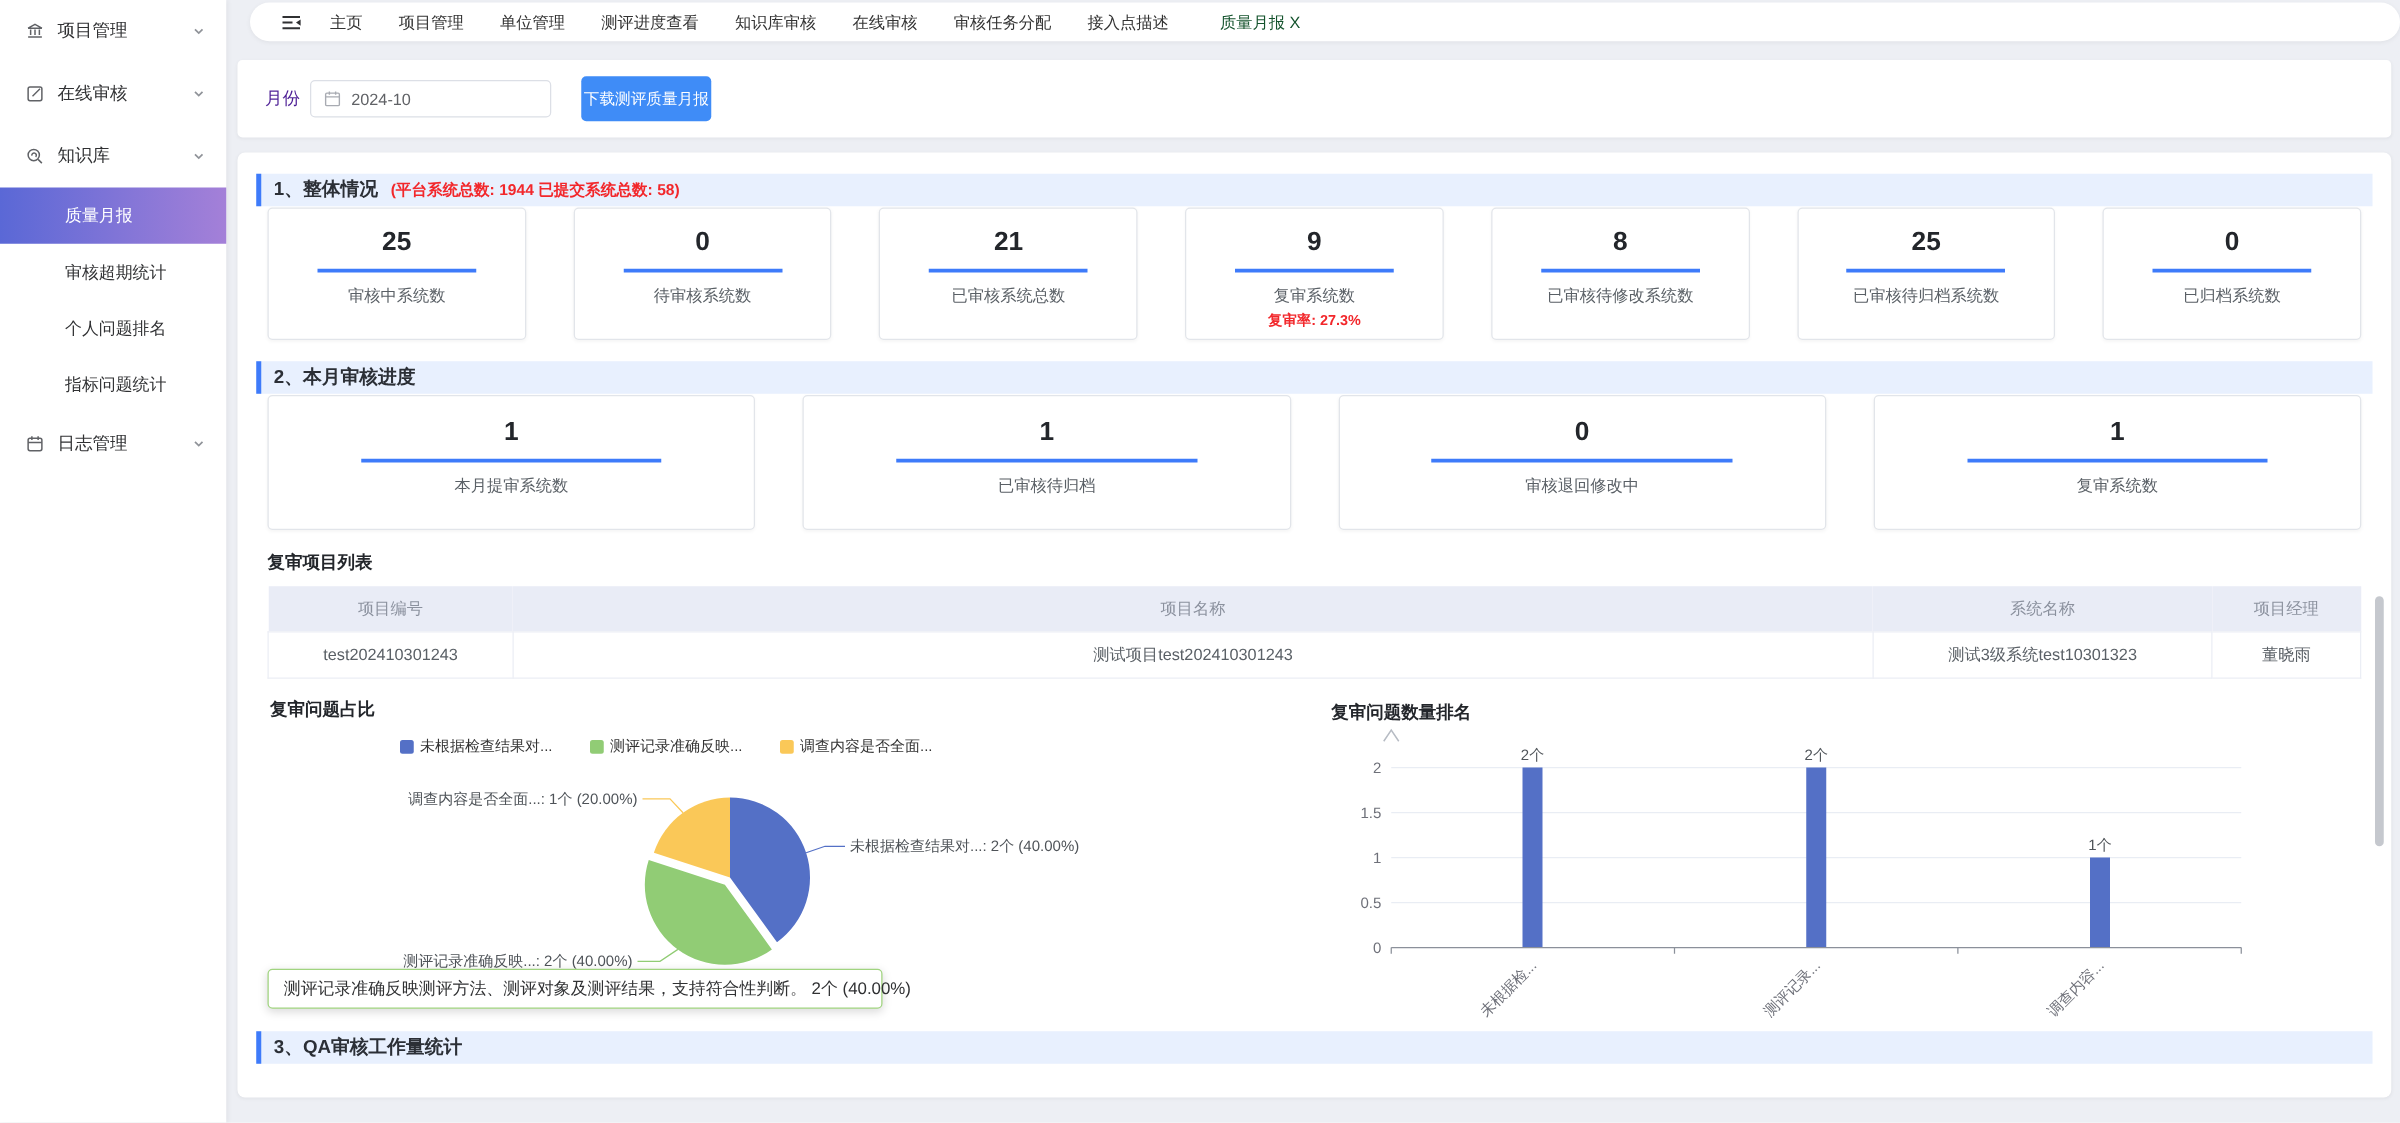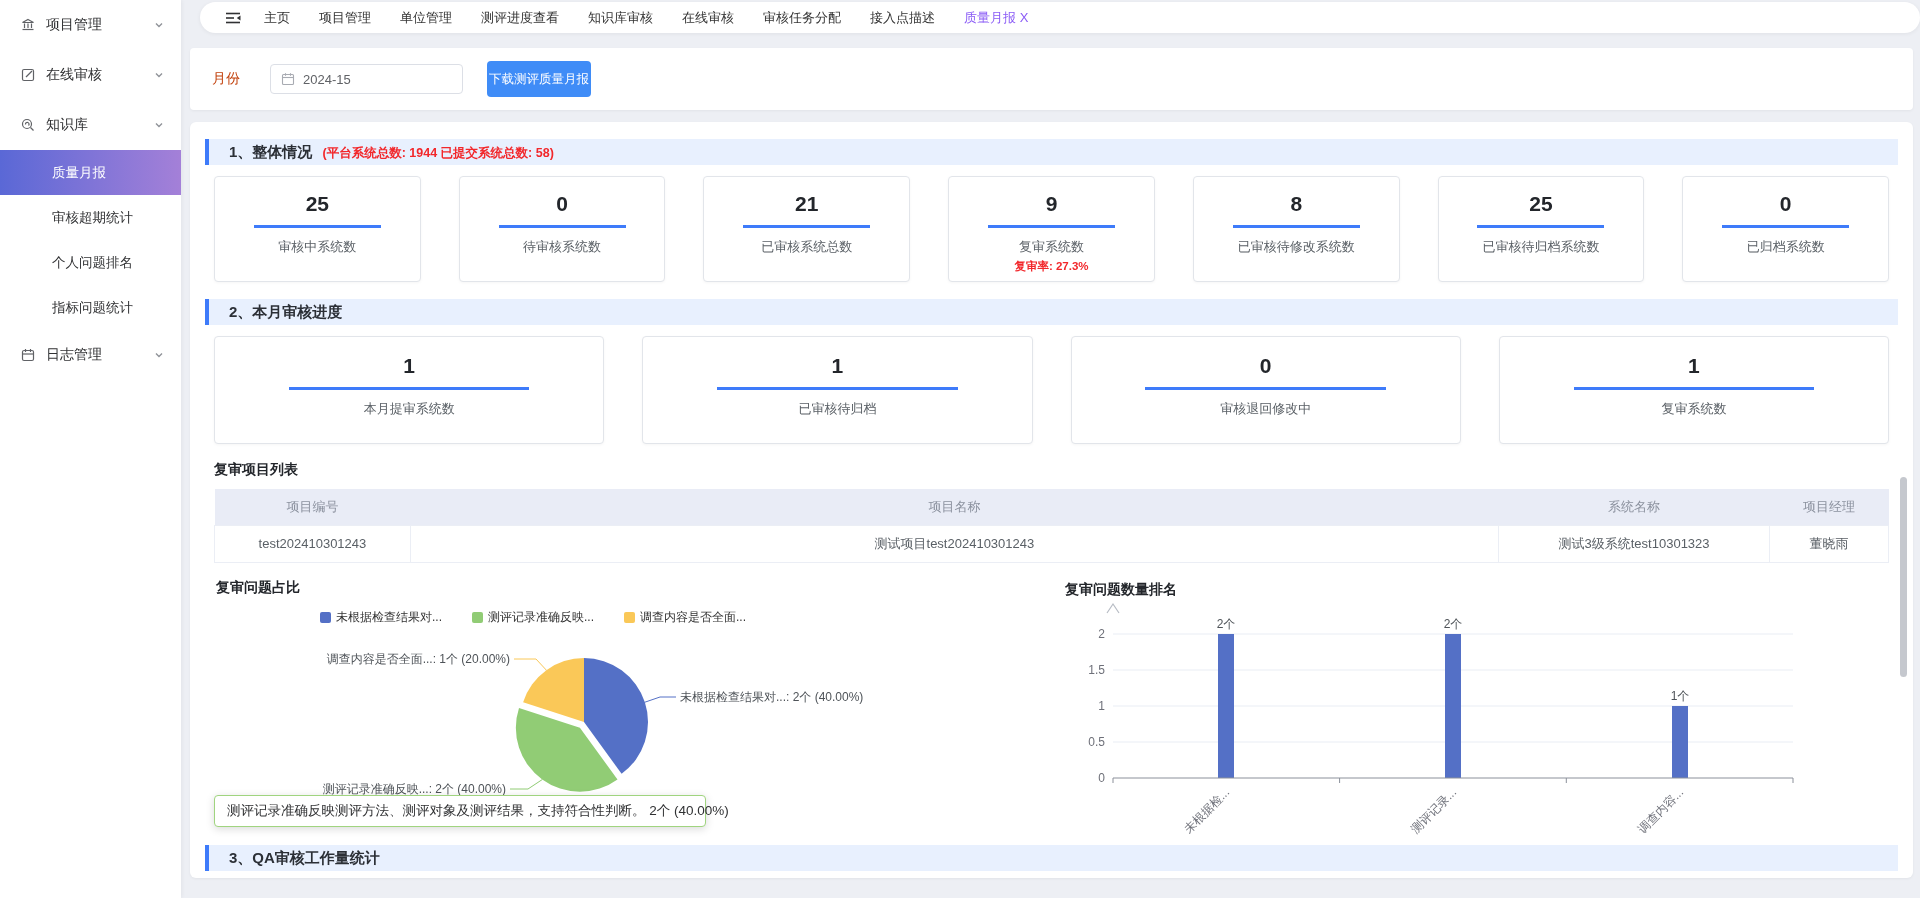--- a/index.html
+++ b/index.html
@@ -14,35 +14,35 @@
   .menu-item .mi-label { flex:1; }
   .chev { width:12px; height:12px; flex:none; }
   .sub-item { height:45px; line-height:45px; padding-left:52px; font-size:13.5px; color:#303133; cursor:pointer; }
   .sub-item.active { background:linear-gradient(90deg,#5a68d6,#a480d8); color:#fff; }
   
   .topnav { position:absolute; left:200px; top:2px; width:1720px; height:31px; background:#fff;
             border-radius:16px; display:flex; align-items:center; padding:0 20px 0 24px;
             box-shadow:0 1px 4px rgba(0,0,0,.06); z-index:4; }
   .fold-icon { width:18px; height:16px; margin-right:22px; cursor:pointer; }
   .nav-tab { font-size:13px; color:#333; margin-right:29px; cursor:pointer; white-space:nowrap; }
-  .nav-tab.active { color:#8b5cf6; }
+  .nav-tab.active { color:#14532d;margin-left:12px; }
   
   .filterbar { position:absolute; left:190px; top:48px; width:1723px; height:62px; background:#fff;
                border-radius:4px; box-shadow:0 1px 3px rgba(0,0,0,.05); display:flex; align-items:center; padding-left:22px; }
-  .filter-label { font-size:14px; color:#c2410c; margin-right:30px; }
+  .filter-label { font-size:14px; color:#4c1d95; margin-right:8px; }
   .date-input { width:193px; height:30px; border:1px solid #dcdfe6; border-radius:4px; background:#fff;
                 display:flex; align-items:center; padding:0 10px; font-size:13px; color:#606266; }
   .date-input .cal { width:14px; height:14px; margin-right:8px; }
   .dl-btn { margin-left:24px; height:36px; padding:0 2px; background:#3f8cf7; color:#fff; font-size:12.5px;
             border:none; border-radius:4px; cursor:pointer; }
   
   .panel { position:absolute; left:190px; top:122px; width:1723px; height:756px; background:#fff;
            border-radius:6px; box-shadow:0 1px 3px rgba(0,0,0,.05); padding:17px 15px; overflow:hidden; }
   .sec-header { height:26px; line-height:26px; background:#e8f0fe; border-left:4px solid #3e7bfa;
-                padding-left:20px; font-size:15px; font-weight:bold; color:#2b2f36; margin-bottom:11px; }
+                padding-left:10px; font-size:15px; font-weight:bold; color:#2b2f36; margin-bottom:1px; }
   .sec-note { font-size:12.5px; color:#f2272b; font-weight:bold; margin-left:6px; }
   .inset { margin:0 9px; }
   .cards-row { display:flex; gap:38px; margin-bottom:17px; }
   .stat-card { flex:1; height:106px; border:1px solid #e2e5ea; border-radius:4px; background:#fff;
                box-shadow:0 1px 3px rgba(0,0,0,.04); text-align:center; padding-top:15px; }
   .stat-num { font-size:21px; font-weight:bold; color:#23262b; }
   .stat-line { width:62%; height:3px; background:#3e7bfa; margin:9px auto 10px; }
   .stat-label { font-size:13px; color:#5a6066; }
   .stat-extra { font-size:11.5px; color:#f2272b; font-weight:bold; margin-top:3px; }
   .row2 .stat-card { height:108px; padding-top:17px; }
@@ -144,21 +144,21 @@
 
 <div class="filterbar">
   <span class="filter-label">月份</span>
   <div class="date-input">
     <svg class="cal" viewBox="0 0 14 14" fill="none" stroke="#a8abb2" stroke-width="1.1">
       <rect x="1.5" y="2.5" width="11" height="10" rx="1"></rect>
         <line x1="4.5" y1="1.2" x2="4.5" y2="3.8"></line>
         <line x1="9.5" y1="1.2" x2="9.5" y2="3.8"></line>
         <line x1="1.5" y1="5.5" x2="12.5" y2="5.5"></line>
     </svg>
-    <span>2024-15</span>
+    <span>2024-10</span>
   </div>
   <button class="dl-btn">下载测评质量月报</button>
 </div>
 
 <div class="panel">
 
   <div class="sec-header">
     <span>1、整体情况</span>
     <span class="sec-note">(平台系统总数: 1944   已提交系统总数: 58)</span>
   </div>

